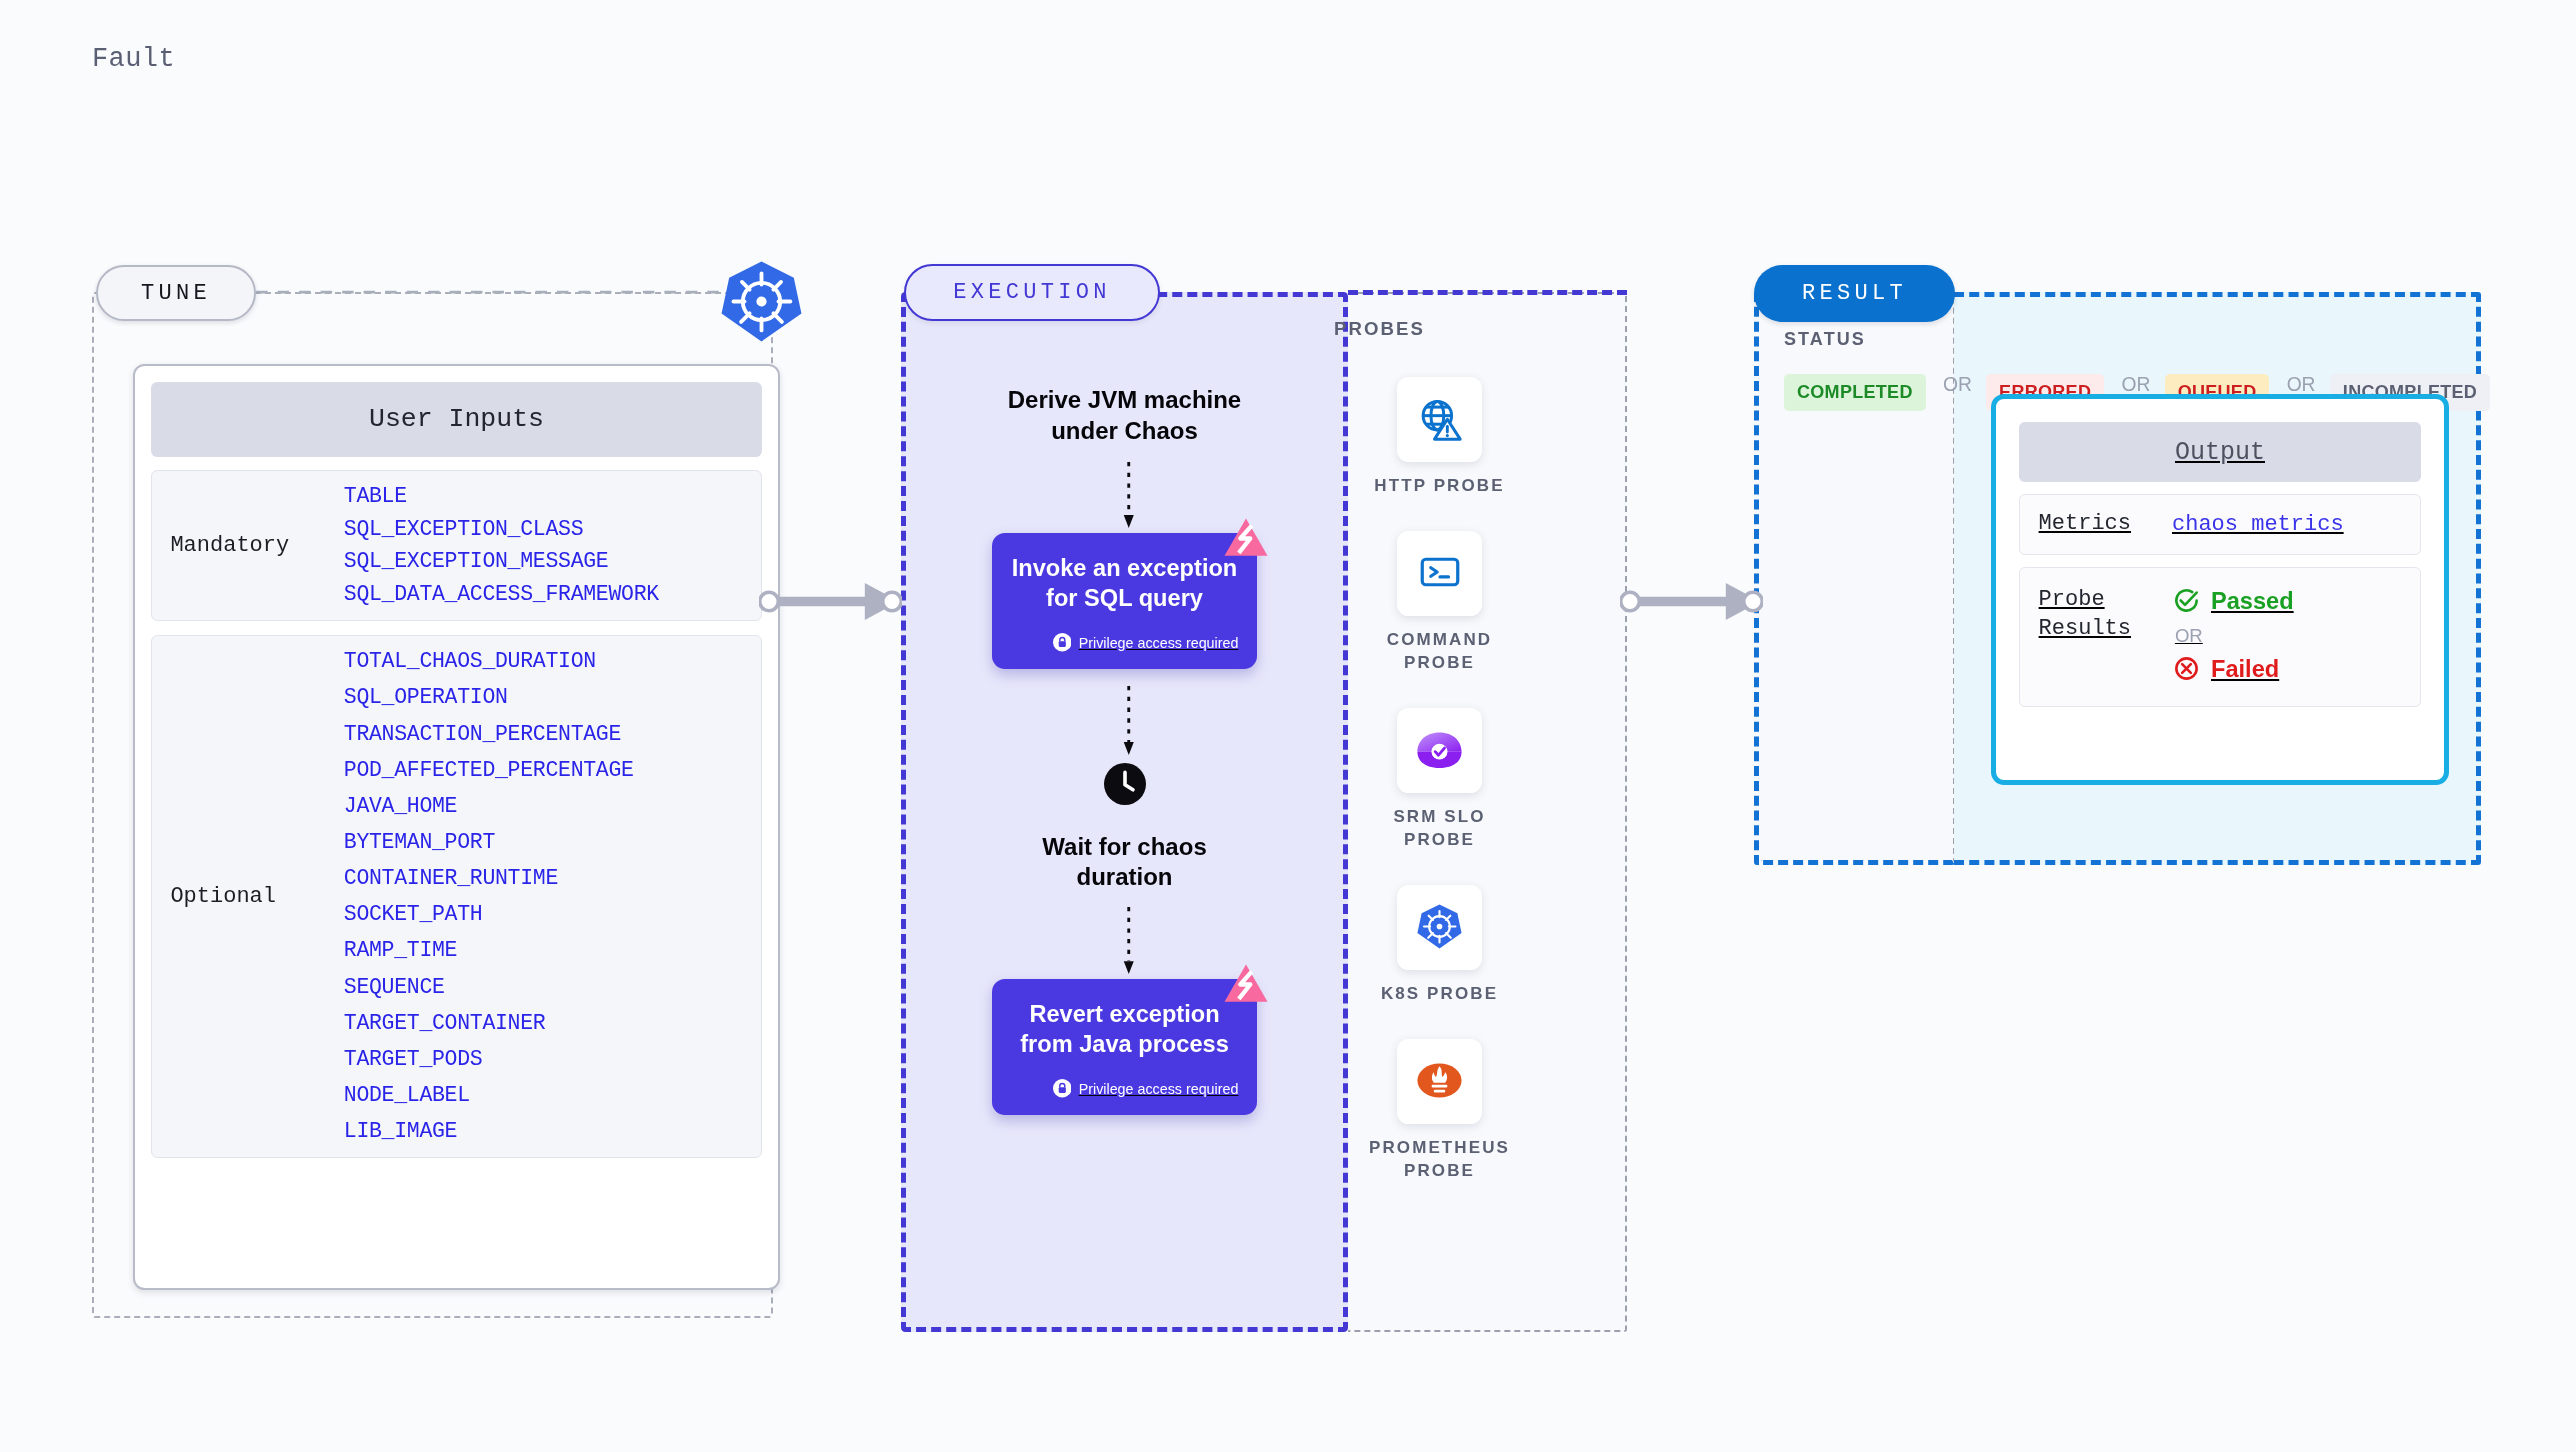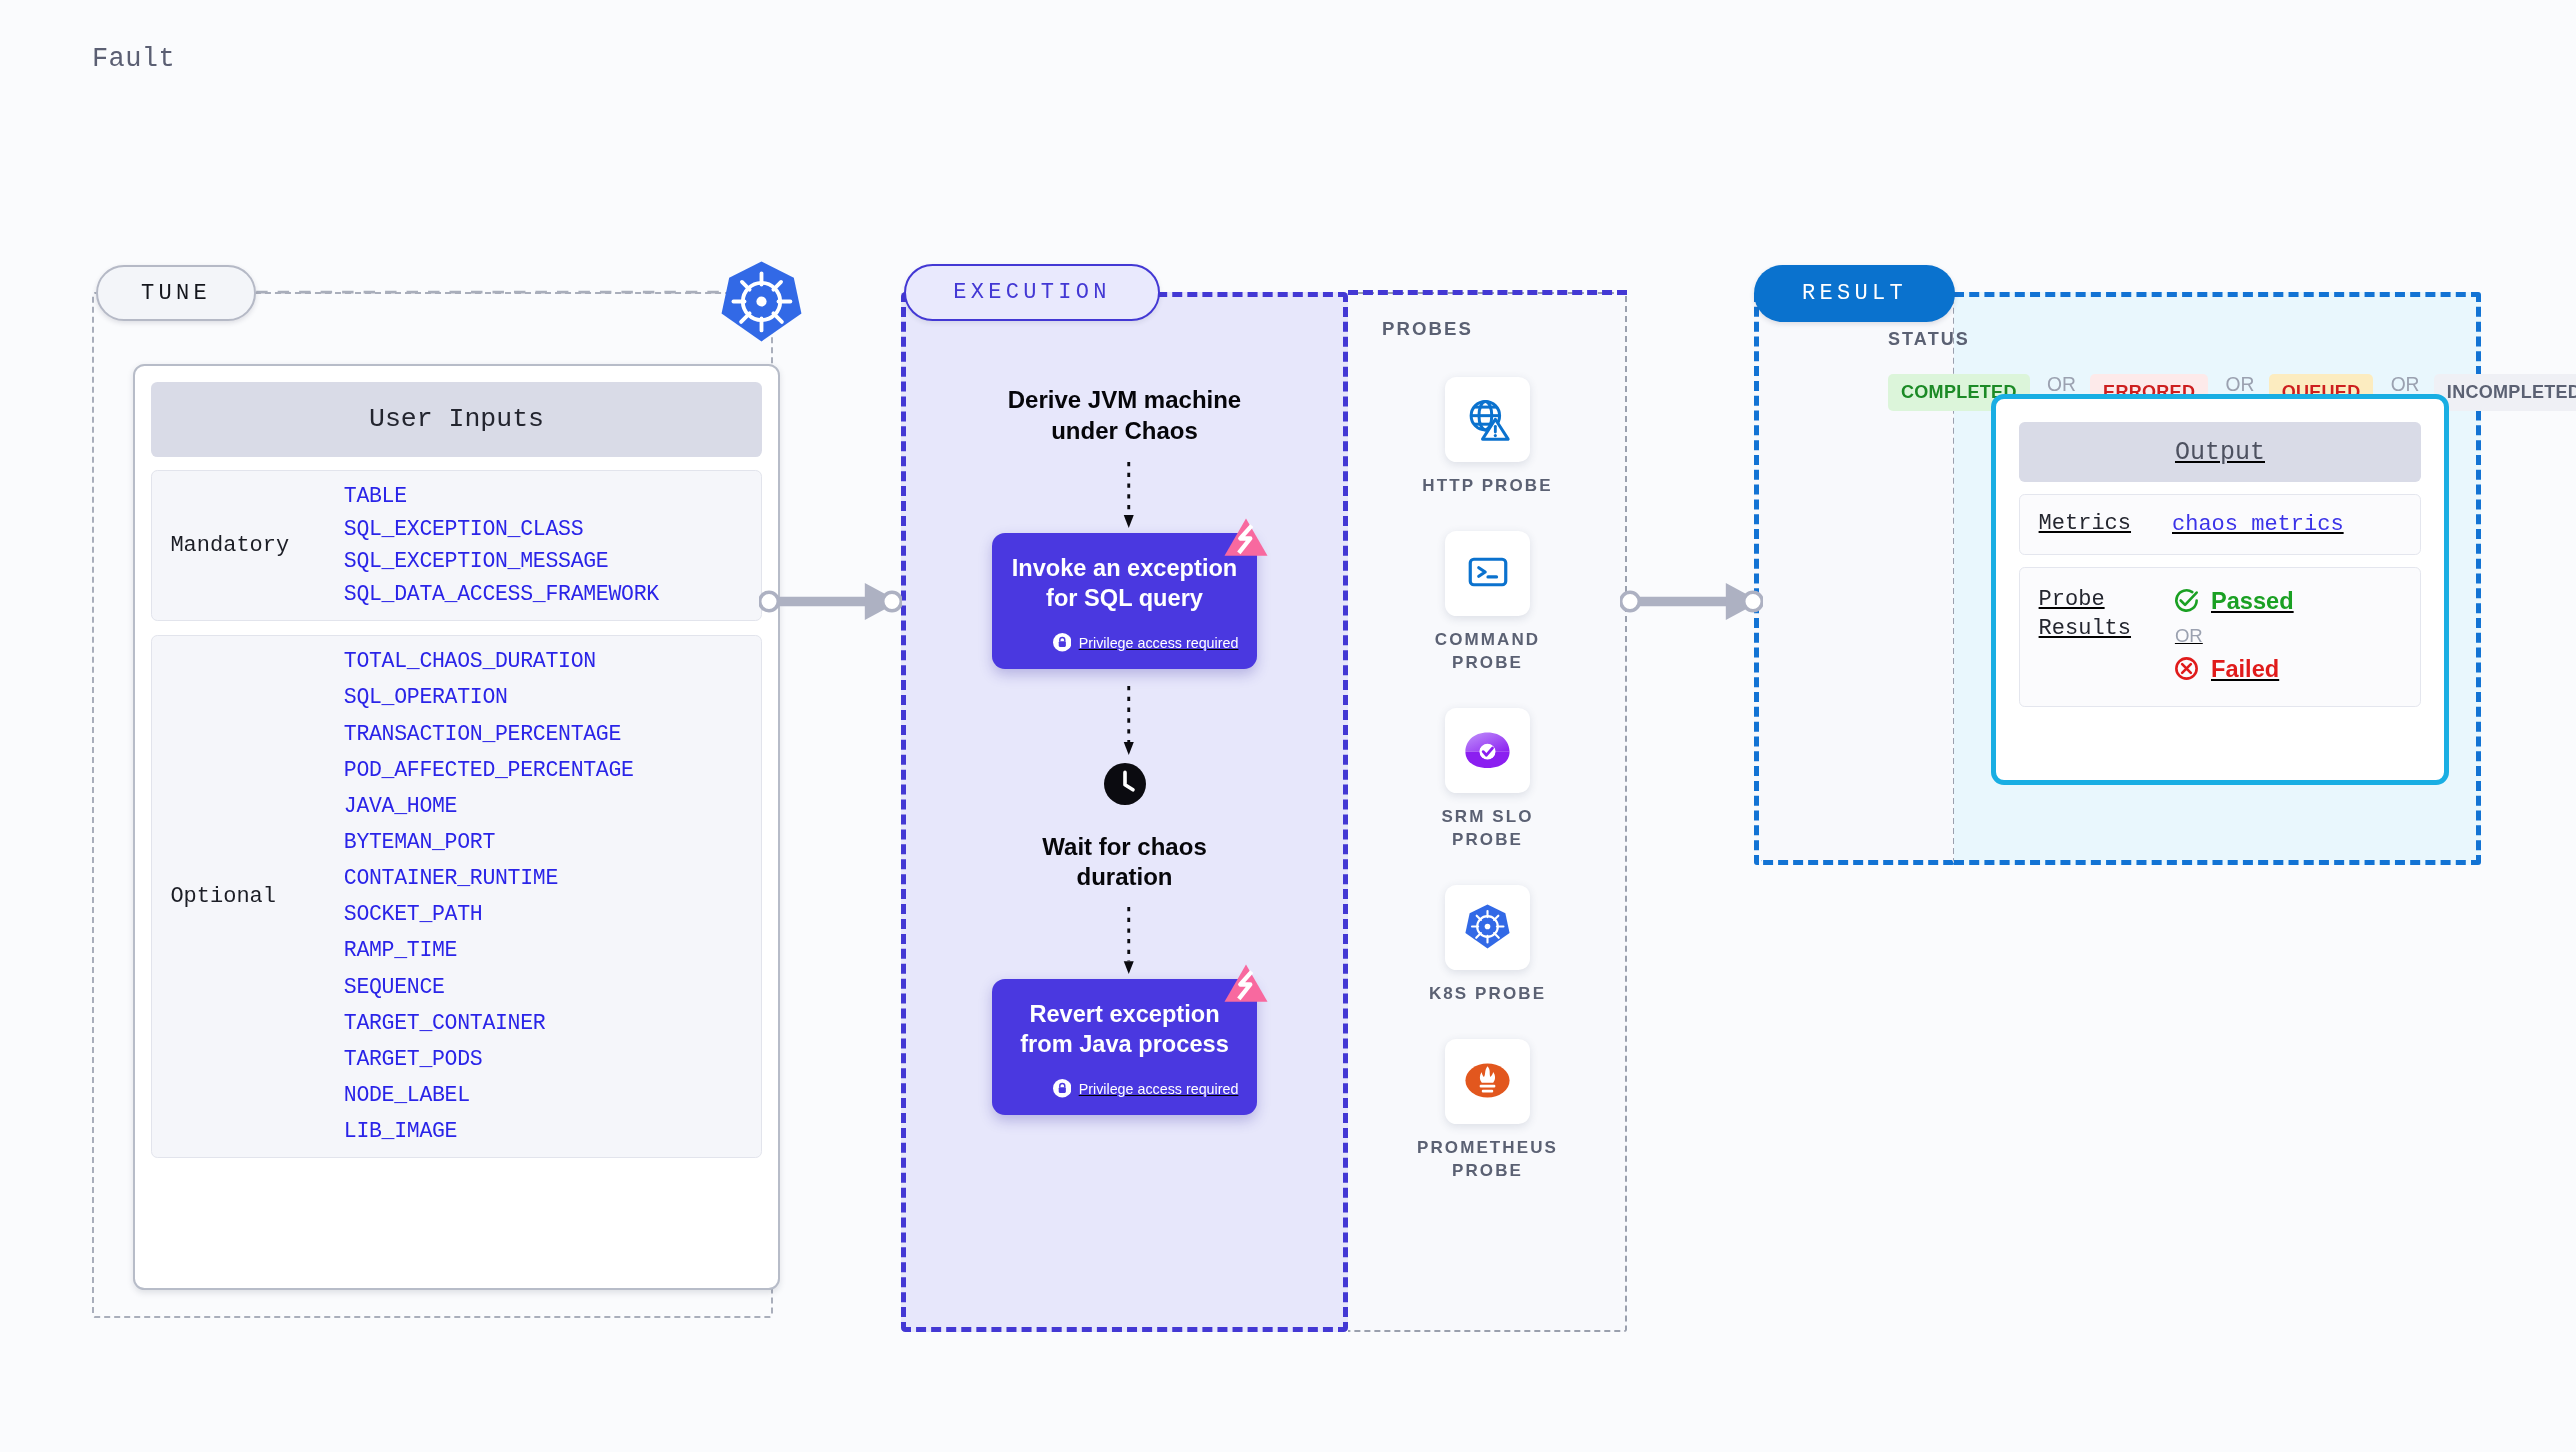--- a/index.html
+++ b/index.html
@@ -134,21 +134,21 @@
   }
   .exec-badge {
     margin-top: 20px; display: flex; align-items: center; justify-content: flex-end; gap: 7.2px; text-decoration: underline;
   }
   .exec-badge-text { font-size: 14.3px; color: #ffffff; }
   .litmus-mark { position: absolute; right: -11.5px; top: -15.8px; width: 46px; height: 43px; }
   .clock-icon { width: 42px; height: 42px; }
 
   
   #probes-inner {
-    position: absolute; left: 1348px; top: 292px; width: 279px; height: 1040px;
+    position: absolute; left: 1300px; top: 292px; width: 279px; height: 1040px;
     z-index: 4; padding-top: 26px;
   }
   #probes-label {
     margin-left: 34px; font-size: 18.6px; font-weight: bold;
     letter-spacing: 2.1px; color: #5b6173;
   }
   #probe-list {
     margin-top: 37px; display: flex; flex-direction: column; align-items: center; gap: 33px;
   }
   .probe-item { display: flex; flex-direction: column; align-items: center; width: 179px; }
@@ -157,21 +157,21 @@
     display: flex; align-items: center; justify-content: center;
     box-shadow: 0 2.9px 8.6px rgba(50,60,90,.13);
   }
   .probe-name {
     margin-top: 13px; font-size: 17px; font-weight: bold; letter-spacing: 2.1px;
     color: #5b6173; text-align: center; line-height: 1.35;
   }
 
   
   #result-inner {
-    position: absolute; left: 1858px; top: 292px; width: 201px; height: 573px;
+    position: absolute; left: 1754px; top: 292px; width: 201px; height: 573px;
     z-index: 4; padding: 37px 0 0 30px;
   }
   #status-label { font-size: 18px; font-weight: bold; letter-spacing: 2.1px; color: #5b6173; }
   #status-stack { margin-top: 24px; display: flex; align-items: flex-start; gap: 14.3px; }
   .status-badge {
     font-size: 18px; font-weight: bold; letter-spacing: 0.3px;
     padding: 7.9px 13px; border-radius: 5px;
   }
   .or-text { font-size: 19.3px; color: #9ba1b0; padding-left: 2.9px; }
 

